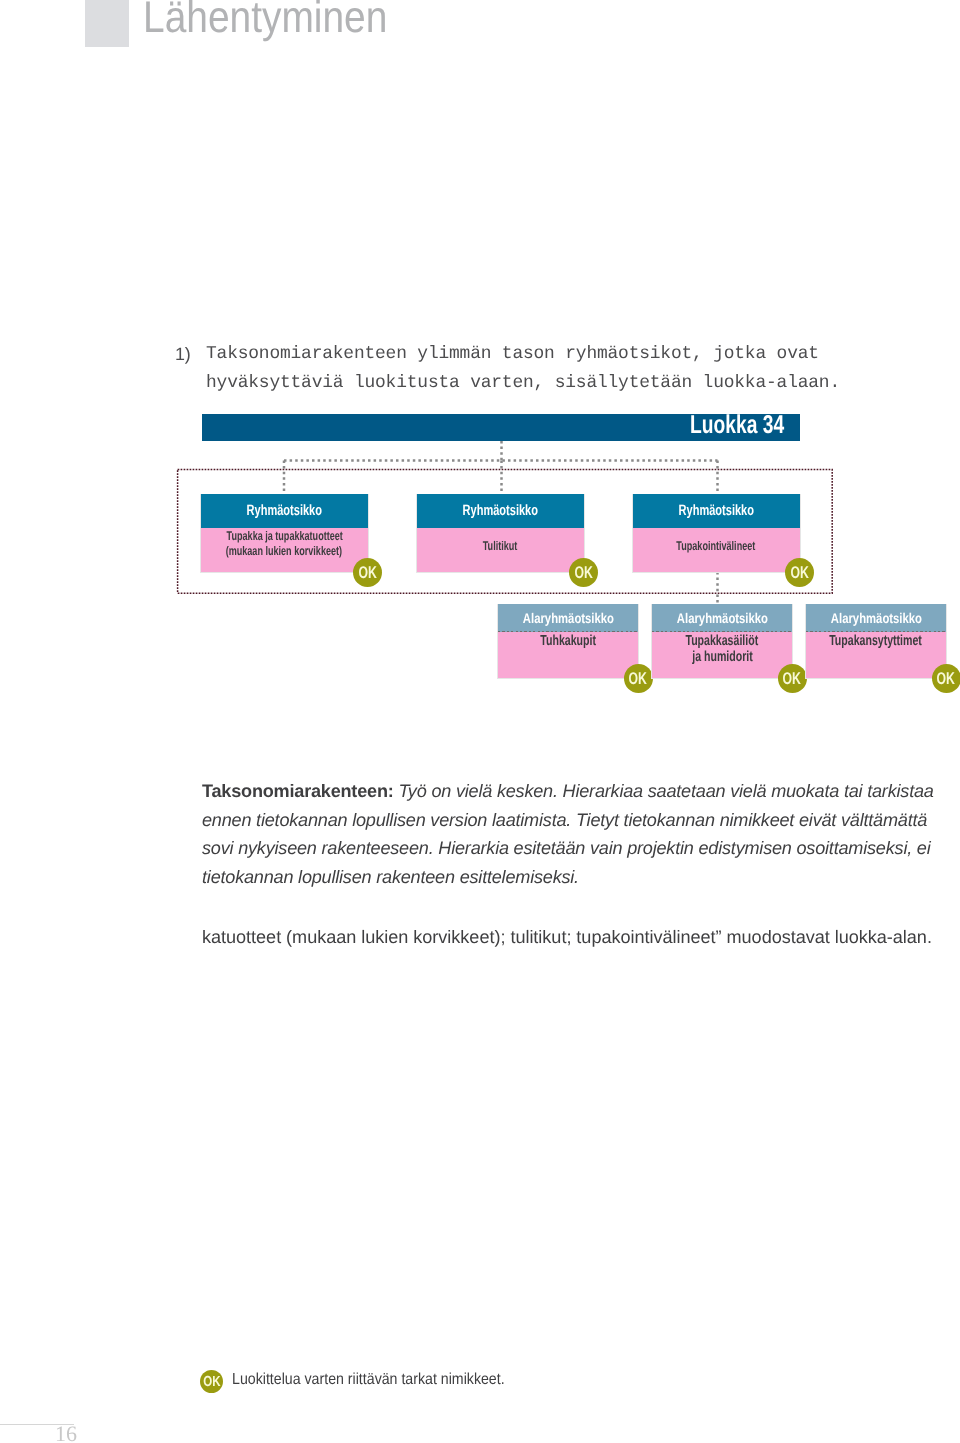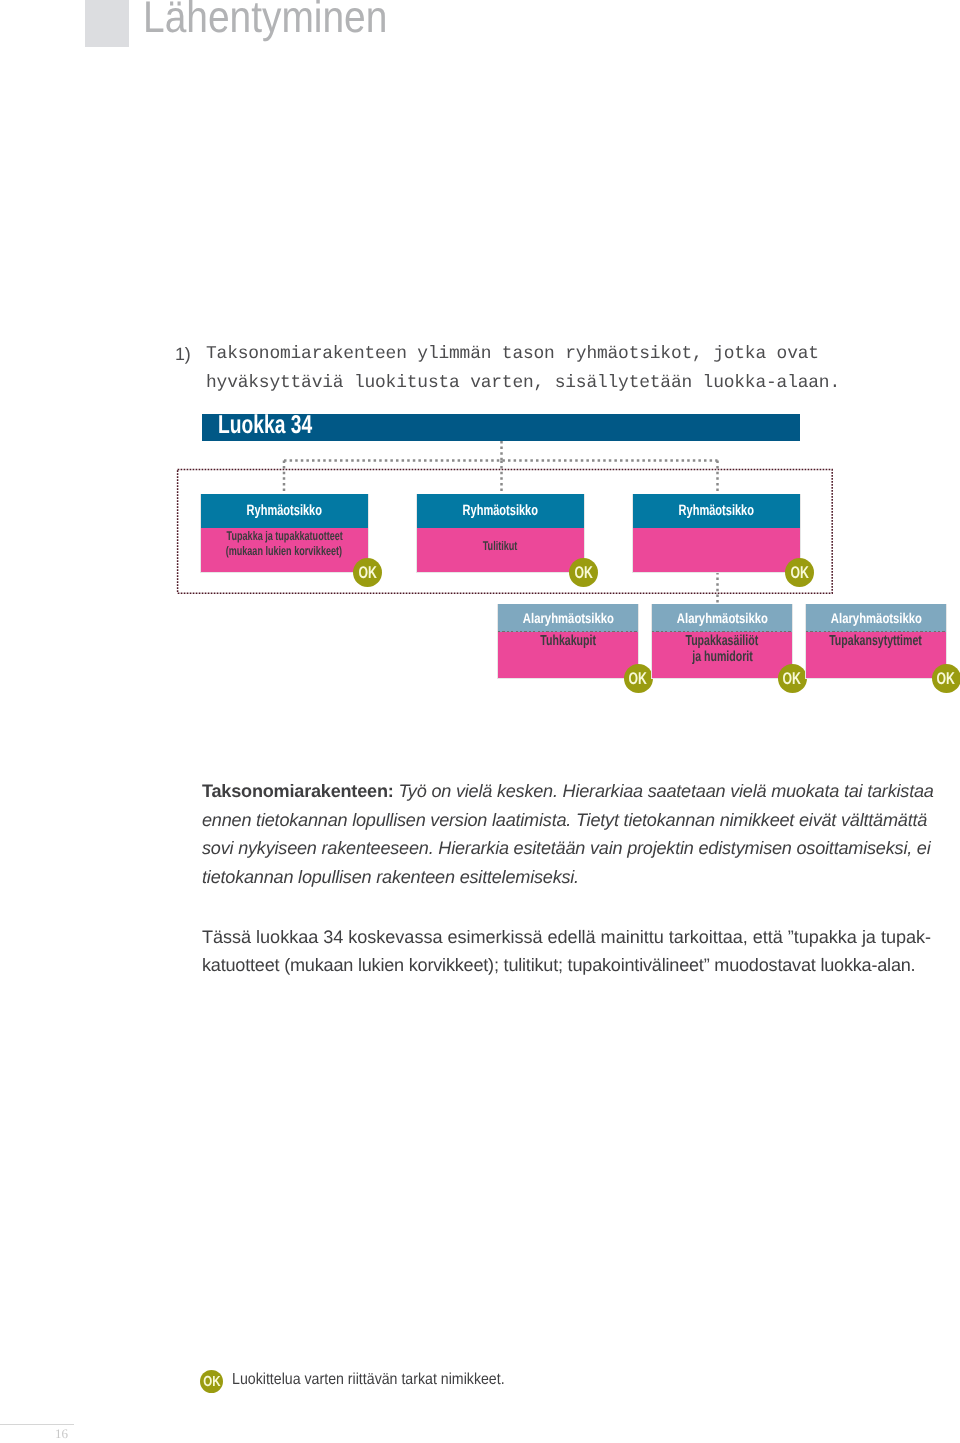--- a/index.html
+++ b/index.html
@@ -25,27 +25,27 @@
   #connectors{position:absolute;left:0;top:0;}
   .cdash{fill:none;stroke:#8a8a8a;stroke-width:2.5;stroke-dasharray:2.5 3.1;stroke-linecap:butt;}
   .scopedash{fill:none;stroke:#4e1826;stroke-width:1.5;stroke-dasharray:1.7 1.3;stroke-linecap:butt;}
 
   
   .cond{display:inline-block;transform:scaleX(0.70);transform-origin:center center;white-space:pre;}
   .condbox{text-align:center;}
   .condrow{white-space:nowrap;}
 
   .class-bar{position:absolute;left:202px;top:413.5px;width:598px;height:27px;background:#015886;
-             color:#ffffff;font-size:25.8px;font-weight:700;display:flex;align-items:center;justify-content:flex-start;}
+             color:#ffffff;font-size:25.8px;font-weight:700;display:flex;align-items:center;justify-content:flex-end;}
   .class-bar .cond{transform:scaleX(0.745);}
   .class-bar .condbox{position:relative;top:-1.5px;}
 
   .dashgroup{position:absolute;left:177px;top:469px;width:655px;height:123px;}
 
-  .node{position:absolute;background:#ec4899;}
+  .node{position:absolute;background:#f9a8d4;}
   .node::before{content:"";position:absolute;left:-1px;right:-1px;bottom:-1px;top:0;border:1px solid #e6e6e6;border-top:none;}
   .node .head{color:#ffffff;font-weight:700;display:flex;align-items:center;justify-content:center;}
   .node .body{position:absolute;left:0;right:0;text-align:center;color:#3c3c3e;font-weight:700;}
 
   .n1{width:166.5px;height:78px;top:494px;}
   .n1 .head{height:33.5px;background:#0379a3;font-size:15px;}
   .n1 .head .cond{transform:scaleX(0.735);}
   .n1 .body{top:28px;height:49.5px;font-size:12.6px;line-height:14.75px;
             display:flex;align-items:center;justify-content:center;}
   .n1 .body.two-line{top:25px;}
@@ -79,21 +79,21 @@
   #footnote{position:absolute;left:200px;top:1369.5px;}
   #footnote .okf{position:absolute;left:0;top:0;width:23.4px;height:23.4px;border-radius:50%;background:#9a9c10;
                  color:#f8f9d6;font-size:14.6px;font-weight:700;display:flex;align-items:center;justify-content:center;}
   #footnote .okf .cond{transform:scaleX(0.79);}
   #footnote .okf .condbox{line-height:14px;padding-top:1.5px;}
   #footnote .txt{position:absolute;left:32.1px;top:-1.3px;font-size:16px;color:#3f3f41;white-space:nowrap;
                  display:block;transform:scaleX(0.886);transform-origin:left center;line-height:23px;}
 
   
   #rule{position:absolute;left:0;top:1424px;width:73.6px;height:1px;background:#d6d6d6;}
-  #pageno{position:absolute;left:55px;top:1424.7px;font-family:"Liberation Serif",serif;font-size:13px;color:#c8c8c8;line-height:18.5px;}
+  #pageno{position:absolute;left:55px;top:1424.7px;font-family:"Liberation Serif",serif;font-size:22px;color:#c8c8c8;line-height:18.5px;}
 </style>
 </head>
 <body>
 
 <div class="page">
 
   <div id="hdr-square"></div>
   <div id="hdr-title">Lähentyminen</div>
 
   <div id="intro">
@@ -160,20 +160,25 @@
     <div class="ok" style="left:569px;top:557.5px">
         <div class="condbox">
           <div class="condrow"><span class="cond">OK</span></div>
         </div>
       </div>
 
     <div class="node n1" style="left:633px">
       <div class="head">
           <div class="condbox">
             <div class="condrow"><span class="cond">Ryhmäotsikko</span></div>
+          </div>
+        </div>
+      <div class="body">
+          <div class="condbox">
+            <div class="condrow"><span class="cond">Tupakointivälineet</span></div>
           </div>
         </div>
     </div>
     <div class="ok" style="left:785px;top:557.5px">
         <div class="condbox">
           <div class="condrow"><span class="cond">OK</span></div>
         </div>
       </div>
 
     <div class="node n2" style="left:498px">
@@ -232,21 +237,20 @@
       </div>
 
   </div>
 
   <div id="maintext">
     <p>
       <span class="b">Taksonomiarakenteen:</span>
       <span class="i">Työ on vielä kesken. Hierarkiaa saatetaan vielä muokata tai tarkistaa ennen tietokannan lopullisen version laatimista. Tietyt tietokannan nimikkeet eivät välttämättä sovi nykyiseen rakenteeseen. Hierarkia esitetään vain projektin edistymisen osoittamiseksi, ei tietokannan lopullisen rakenteen esittelemiseksi.</span>
     </p>
     <p class="p2">
-      <span class="ln">Tässä luokkaa 34 koskevassa esimerkissä edellä mainittu tarkoittaa, että ”tupakka ja tupak-</span>
       <span class="ln">katuotteet (mukaan lukien korvikkeet); tulitikut; tupakointivälineet” muodostavat luokka-alan.</span>
     </p>
   </div>
 
   <div id="footnote">
     <span class="okf">
         <div class="condbox">
           <div class="condrow"><span class="cond">OK</span></div>
         </div>
       </span>

